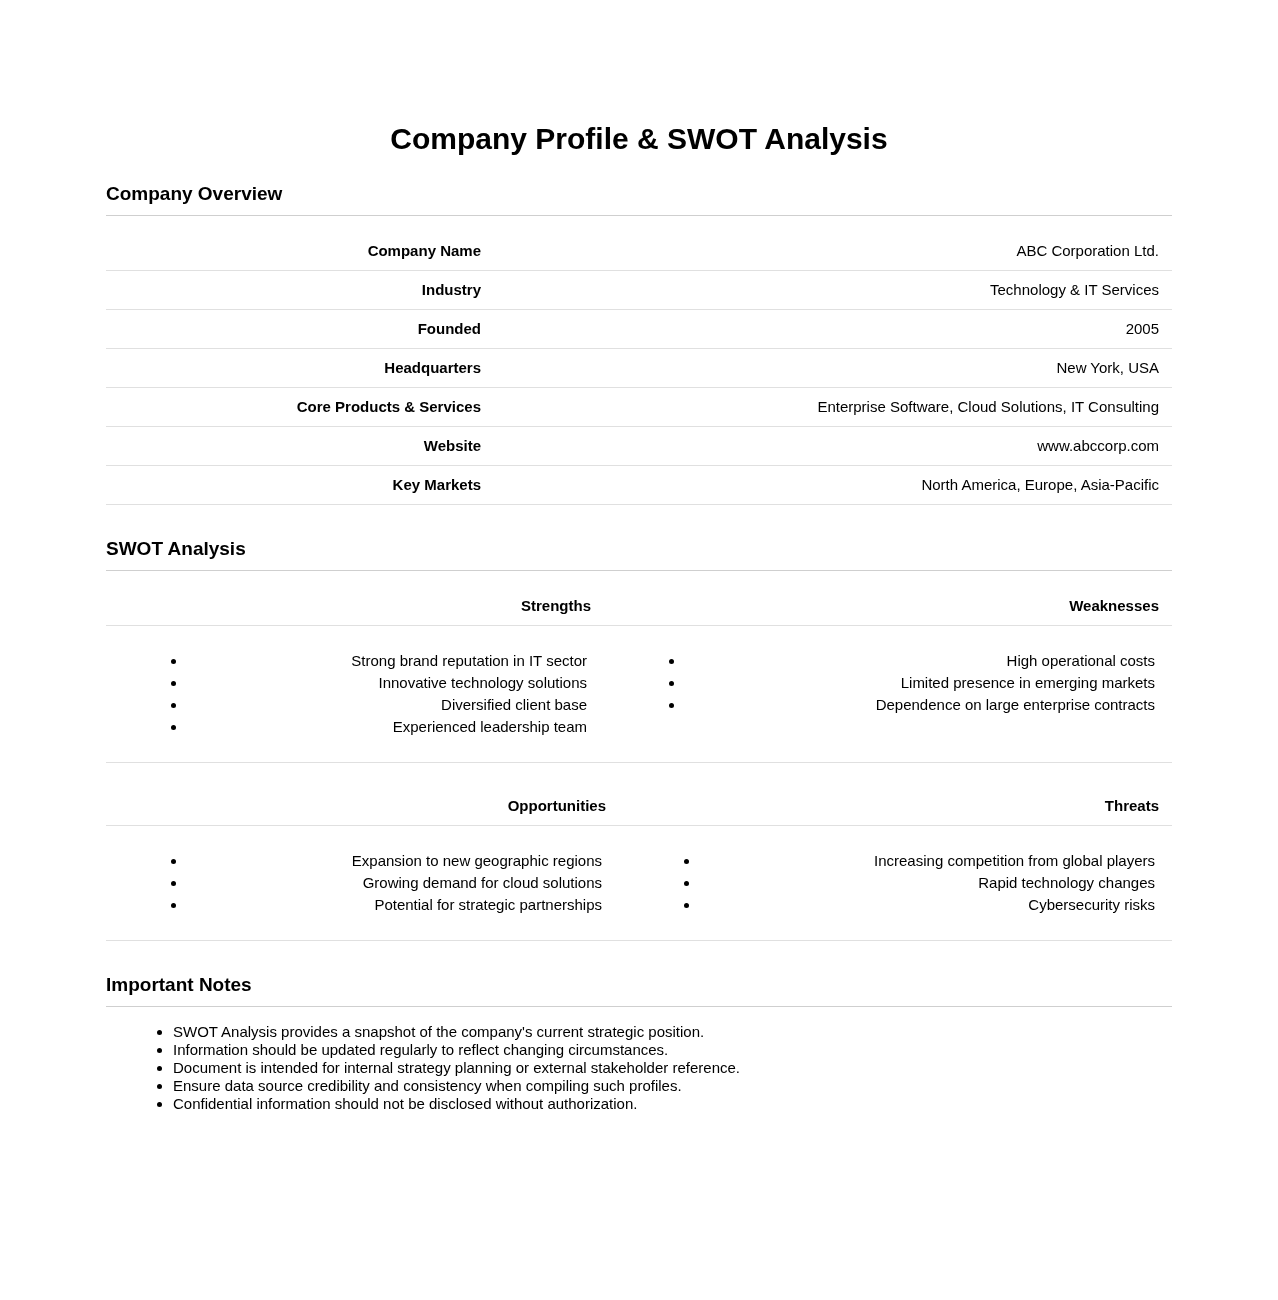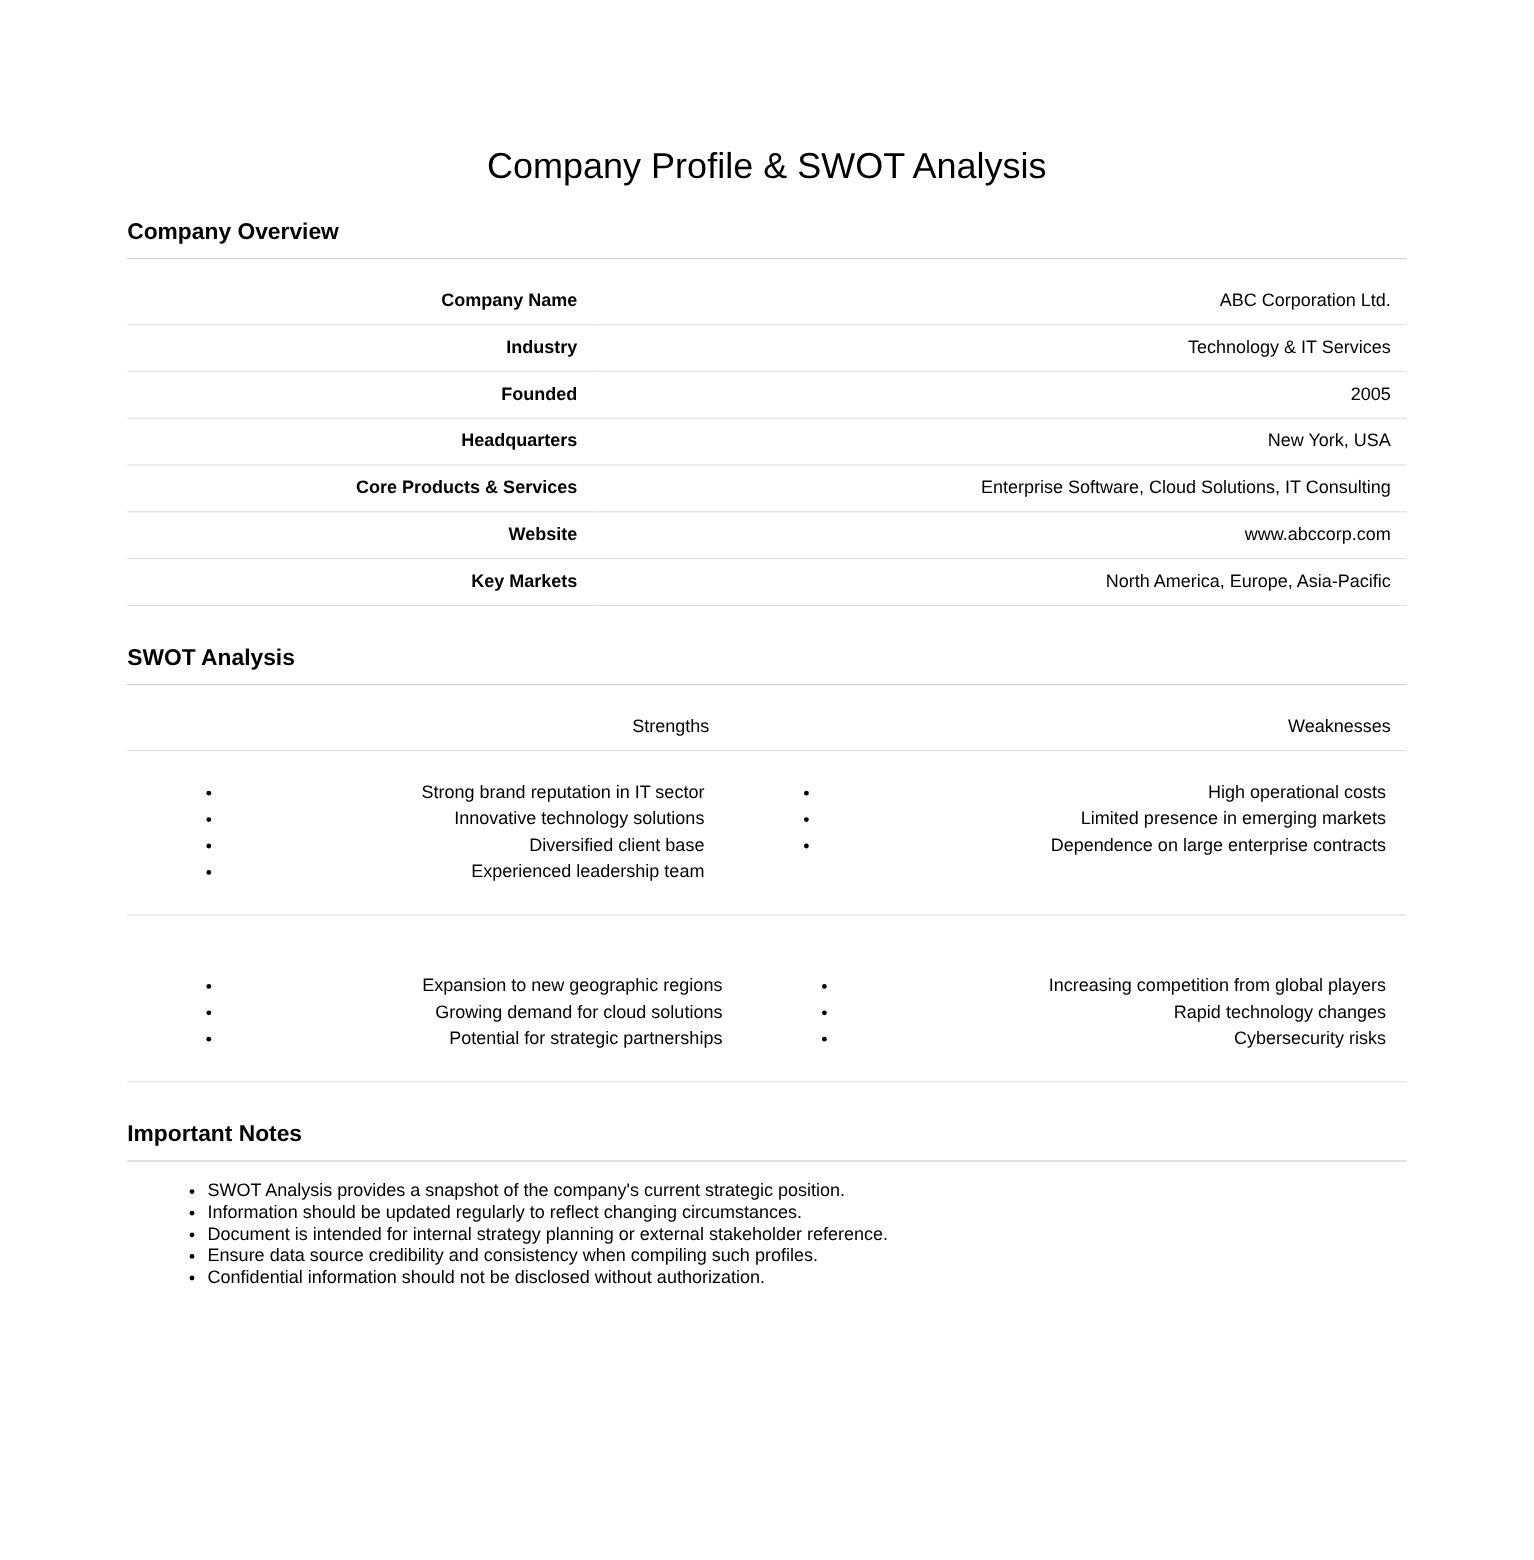--- a/index.html
+++ b/index.html
@@ -15,21 +15,21 @@
     background: #ffffff;
     overflow: hidden;
   }
   .content {
     margin: 0 106px;
   }
   h1.doc-title {
     margin: 0;
     padding-top: 122px;
     font-size: 30px;
-    font-weight: normal;
+    font-weight: bold;
     text-align: center;
     letter-spacing: 0;
   }
   h2.section-heading {
     margin: 33px 0 16px 0;
     padding: 0 0 10px 0;
     font-size: 19px;
     font-weight: bold;
     border-bottom: 1px solid #cfcfcf;
   }
@@ -45,21 +45,21 @@
   td, th {
     font-size: 15px;
     line-height: 18px;
     text-align: right;
     vertical-align: top;
     border-bottom: 1px solid #e0e0e0;
     padding: 10px 13px;
   }
   .overview-table col.label-col { width: 388px; }
   .overview-table td.label { font-weight: bold; }
-  .swot-table th { font-weight: normal; }
+  .swot-table th { font-weight: bold; }
   .swot-table.sw col.q-col1 { width: 498px; }
   .swot-table.ot { margin-top: 24px; }
   .swot-table.ot col.q-col1 { width: 513px; }
   .swot-table td { padding-top: 10px; padding-bottom: 10px; }
   ul.bullet-list {
     margin: 16px 0;
     padding-left: 64px;
     font-size: 15px;
     line-height: 18px;
   }
@@ -154,20 +154,24 @@
         </tbody>
       </table>
 
       <table class="swot-table ot">
         <colgroup>
             <col class="q-col1">
             <col>
           </colgroup>
         <tbody>
           <tr>
+            <th>Opportunities</th>
+            <th>Threats</th>
+          </tr>
+          <tr>
             <td>
               <ul class="bullet-list">
                 <li>Expansion to new geographic regions</li>
                 <li>Growing demand for cloud solutions</li>
                 <li>Potential for strategic partnerships</li>
               </ul>
             </td>
             <td>
               <ul class="bullet-list">
                 <li>Increasing competition from global players</li>

